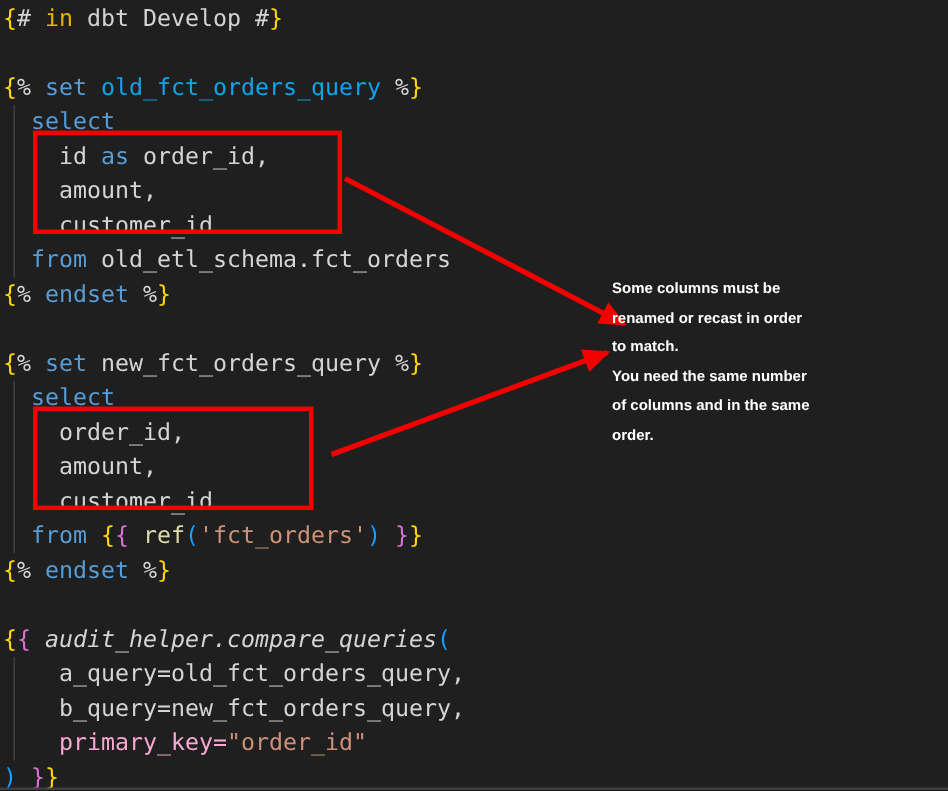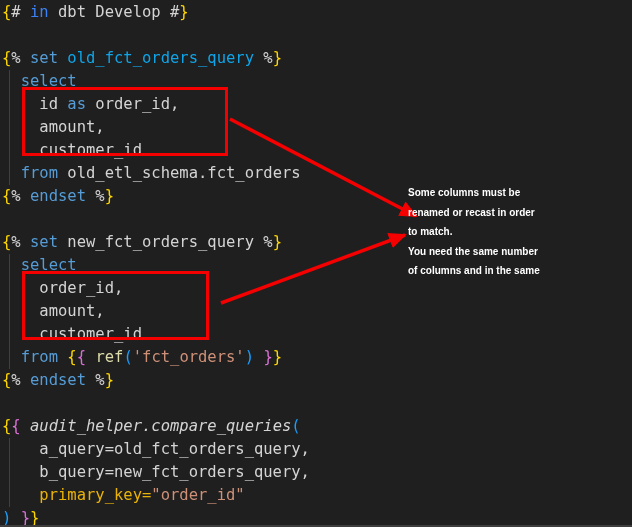--- a/index.html
+++ b/index.html
@@ -39,42 +39,42 @@
     position:absolute; left:0; bottom:0; width:632px; height:2px;
     background:#3d3d3d;
   }
 </style>
 </head>
 <body>
 
 <div id="stage">
 
   <div id="code">
-      <div class="line"><span style="color: rgb(255, 215, 0);">{</span><span style="color: rgb(212, 212, 212);"># </span><span style="color: #3b82f6; margin-top: 46px;">in</span><span style="color: rgb(212, 212, 212);"> dbt Develop </span><span style="color: rgb(212, 212, 212);">#</span><span style="color: rgb(255, 215, 0);">}</span></div>
+      <div class="line"><span style="color: rgb(255, 215, 0);">{</span><span style="color: rgb(212, 212, 212);"># </span><span style="color: #eab308; margin-top: 46px;">in</span><span style="color: rgb(212, 212, 212);"> dbt Develop </span><span style="color: rgb(212, 212, 212);">#</span><span style="color: rgb(255, 215, 0);">}</span></div>
       <div class="line"></div>
       <div class="line"><span style="color: rgb(255, 215, 0);">{</span><span style="color: rgb(212, 212, 212);">% </span><span style="color: rgb(86, 156, 214);">set</span><span style="color: #0ea5e9;"> old_fct_orders_query </span><span style="color: rgb(212, 212, 212);">%</span><span style="color: rgb(255, 215, 0);">}</span></div>
       <div class="line guide"><span style="color: rgb(212, 212, 212);">  </span><span style="color: rgb(86, 156, 214);">select</span></div>
       <div class="line guide"><span style="color: rgb(212, 212, 212); margin-top: 25px;">    id </span><span style="color: rgb(86, 156, 214);">as</span><span style="color: rgb(212, 212, 212);"> order_id,</span></div>
       <div class="line guide"><span style="color: rgb(212, 212, 212);">    amount,</span></div>
       <div class="line guide"><span style="color: rgb(212, 212, 212);">    customer_id</span></div>
       <div class="line guide"><span style="color: rgb(212, 212, 212);">  </span><span style="color: rgb(86, 156, 214);">from</span><span style="color: rgb(212, 212, 212);"> old_etl_schema.fct_orders</span></div>
       <div class="line"><span style="color: rgb(255, 215, 0);">{</span><span style="color: rgb(212, 212, 212);">% </span><span style="color: rgb(86, 156, 214);">endset</span><span style="color: rgb(212, 212, 212);"> %</span><span style="color: rgb(255, 215, 0);">}</span></div>
       <div class="line"></div>
       <div class="line"><span style="color: rgb(255, 215, 0);">{</span><span style="color: rgb(212, 212, 212);">% </span><span style="color: rgb(86, 156, 214);">set</span><span style="color: rgb(212, 212, 212);"> new_fct_orders_query </span><span style="color: rgb(212, 212, 212);">%</span><span style="color: rgb(255, 215, 0);">}</span></div>
       <div class="line guide"><span style="color: rgb(212, 212, 212);">  </span><span style="color: rgb(86, 156, 214);">select</span></div>
       <div class="line guide"><span style="color: rgb(212, 212, 212);">    order_id,</span></div>
       <div class="line guide"><span style="color: rgb(212, 212, 212);">    amount,</span></div>
       <div class="line guide"><span style="color: rgb(212, 212, 212);">    customer_id</span></div>
       <div class="line guide"><span style="color: rgb(212, 212, 212);">  </span><span style="color: rgb(86, 156, 214);">from</span><span style="color: rgb(212, 212, 212);"> </span><span style="color: rgb(255, 215, 0);">{</span><span style="color: rgb(218, 112, 214);">{</span><span style="color: rgb(212, 212, 212);"> </span><span style="color: rgb(220, 220, 170);">ref</span><span style="color: rgb(23, 159, 255);">(</span><span style="color: rgb(206, 145, 120);">'fct_orders'</span><span style="color: rgb(23, 159, 255);">)</span><span style="color: rgb(212, 212, 212);"> </span><span style="color: rgb(218, 112, 214);">}</span><span style="color: rgb(255, 215, 0);">}</span></div>
       <div class="line"><span style="color: rgb(255, 215, 0);">{</span><span style="color: rgb(212, 212, 212);">% </span><span style="color: rgb(86, 156, 214);">endset</span><span style="color: rgb(212, 212, 212);"> %</span><span style="color: rgb(255, 215, 0);">}</span></div>
       <div class="line"></div>
       <div class="line"><span style="color: rgb(255, 215, 0);">{</span><span style="color: rgb(218, 112, 214);">{</span><span style="color: rgb(212, 212, 212); font-style: italic;"> audit_helper.compare_queries</span><span style="color: rgb(23, 159, 255);">(</span></div>
       <div class="line guide"><span style="color: rgb(212, 212, 212);">    a_query=old_fct_orders_query,</span></div>
       <div class="line guide"><span style="color: rgb(212, 212, 212);">    b_query=new_fct_orders_query,</span></div>
-      <div class="line guide"><span style="color: #eab308;">    primary_key=</span><span style="color: rgb(206, 145, 120);">"order_id"</span></div>
+      <div class="line guide"><span style="color: #f9a8d4;">    primary_key=</span><span style="color: rgb(206, 145, 120);">"order_id"</span></div>
       <div class="line"><span style="color: rgb(23, 159, 255);">)</span><span style="color: rgb(212, 212, 212);"> </span><span style="color: rgb(218, 112, 214);">}</span><span style="color: rgb(255, 215, 0);">}</span></div>
     </div>
 
   <div id="box-old" class="hl-box"></div>
   <div id="box-new" class="hl-box"></div>
 
   <svg id="arrows" viewBox="0 0 632 527" xmlns="http://www.w3.org/2000/svg">
     <defs>
       <marker id="ah" markerUnits="userSpaceOnUse" markerWidth="18" markerHeight="16" refX="16" refY="8" orient="auto">
         <path class="ah" d="M0,0 L18,8 L0,16 Z"></path>
@@ -83,16 +83,17 @@
     <line x1="230" y1="119" x2="416" y2="216" marker-end="url(#ah)"></line>
     <line x1="221" y1="303" x2="405" y2="235" marker-end="url(#ah)"></line>
   </svg>
 
   <div id="note">
     <div>Some columns must be</div>
     <div>renamed or recast in order</div>
     <div>to match.</div>
     <div>You need the same number</div>
     <div>of columns and in the same</div>
+    <div>order.</div>
   </div>
 
   <div id="bottom-border"></div>
 </div>
 
 </body></html>

